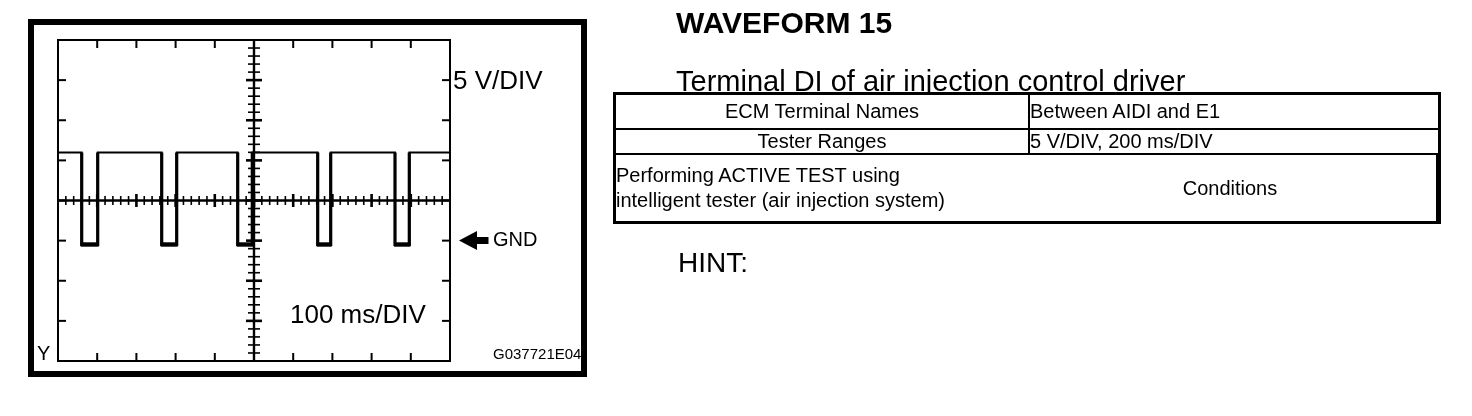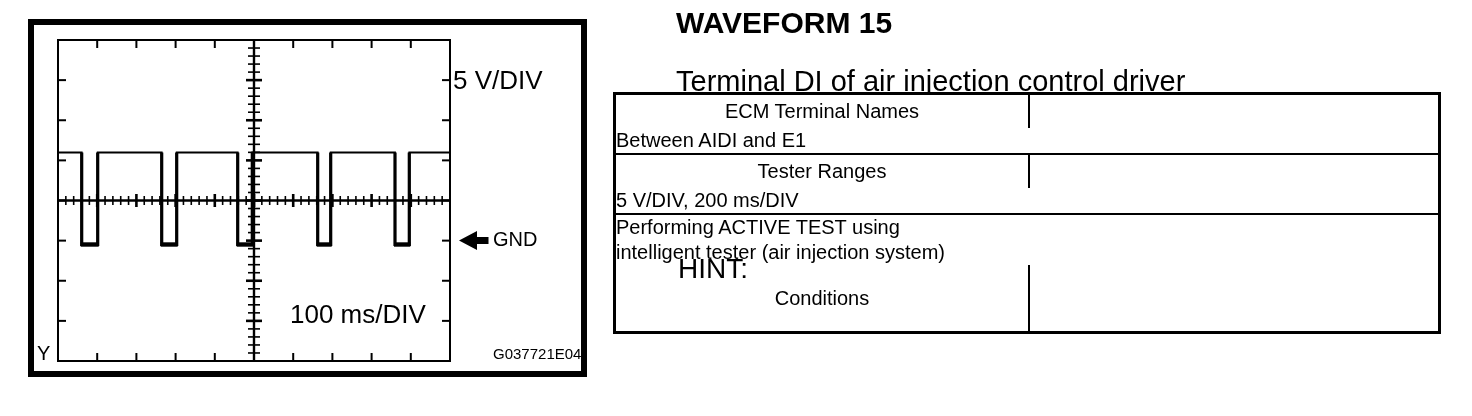--- a/index.html
+++ b/index.html
@@ -13,29 +13,29 @@
   .lbl-vdiv{left:453px;top:37px;font-size:26px;line-height:30px;margin-top:28px;}
   .lbl-msdiv{left:290px;top:299px;font-size:26px;line-height:30px;}
   .lbl-gnd{left:493px;top:224px;font-size:20px;line-height:30px;}
   .lbl-y{left:37px;top:341px;font-size:20px;line-height:24px;}
   .lbl-gcode{left:493px;top:345px;font-size:15px;line-height:18px;}
   
   .title{position:absolute;left:676px;top:6px;font-size:30px;line-height:34px;font-weight:bold;white-space:nowrap;}
   .subtitle{position:absolute;left:676px;top:37px;font-size:29px;line-height:33px;white-space:nowrap;margin-top:28px;}
   .spec-table{position:absolute;left:613px;top:92px;width:828px;box-sizing:border-box;
               border:3px solid #000;background:#fff;}
-  .trow{display:flex;flex-direction:column;}
+  .trow{display:flex;}
   .trow + .trow{border-top:2px solid #000;}
   .trow.r1 .tcell{height:33px;}
-  .trow.r2 .tcell{height:33px;}
+  .trow.r2 .tcell{height:23px;}
   .trow.r3 .tcell{height:66px;}
   .tcell{display:flex;align-items:center;font-size:20px;box-sizing:border-box;}
   .tcell.c-label{width:414px;justify-content:center;text-align:center;border-right:2px solid #000;}
   .tcell.c-value{flex:1;line-height:25px;white-space:pre-line;}
-  .hint-label{position:absolute;left:678px;top:253px;font-size:28px;line-height:32px;text-align:center;}
+  .hint-label{position:absolute;left:678px;top:247px;font-size:28px;line-height:32px;text-align:center;}
   .hint-body{position:absolute;left:676px;top:290px;font-size:29px;line-height:33px;white-space:pre-line;}
 </style>
 </head>
 <body>
 
 <div class="canvas">
 
   <div class="scope-box"></div>
   <svg id="scope-svg" class="scope-svg" viewBox="0 0 600 416">
       <rect x="58" y="40" width="392" height="321" fill="none" stroke="#000" stroke-width="2"></rect>

